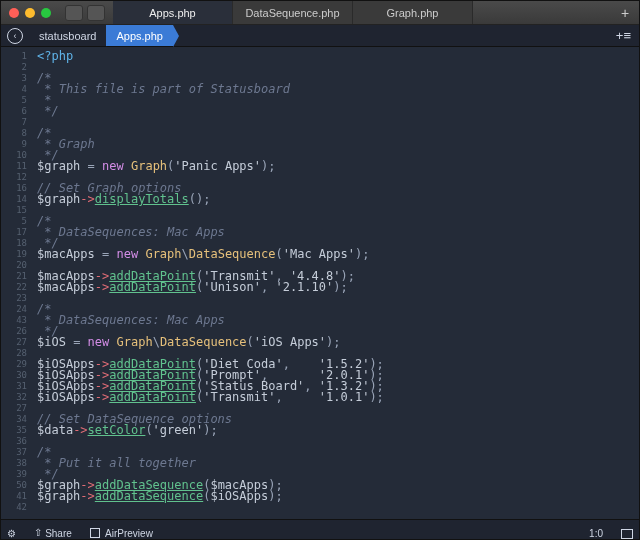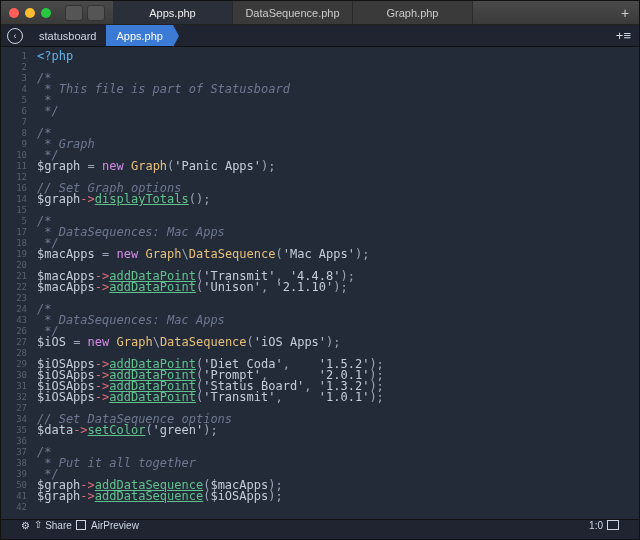--- a/index.html
+++ b/index.html
@@ -76,22 +76,22 @@
   .kw{color:#d38de6;}
   .cl{color:#e6c07b;}
   .mt{color:#61c28e;text-decoration:underline;}
   .st{color:#c5cdd9;margin-top:12px;}
   .pu{color:#9aa5b8;}
   .ar{color:#e06c75;}
 
   
   .statusbar {
     height:20px; background:#1f2430; border-top:1px solid #111;
-    display:flex; align-items:flex-start; font-size:10px; color:#cfd6e4;
-    padding:0 20px; gap:4px;
+    display:flex; align-items:flex-end; font-size:10px; color:#cfd6e4;
+    padding:0 6px; gap:18px;
   }
   .gear::before{content:"\2699";}
   .share-i::before{content:"\21E7"; display:inline-block; transform:translateY(-1px);}
   .box-i{width:10px;height:10px;border:1px solid #cfd6e4;display:inline-block;margin-right:3px;vertical-align:-1px;}
   .statusbar .spacer{flex:1;}
   .wrap-i{width:12px;height:10px;border:1px solid #cfd6e4;display:inline-block;vertical-align:-1px;}
 </style>
 </head>
 <body>
 

